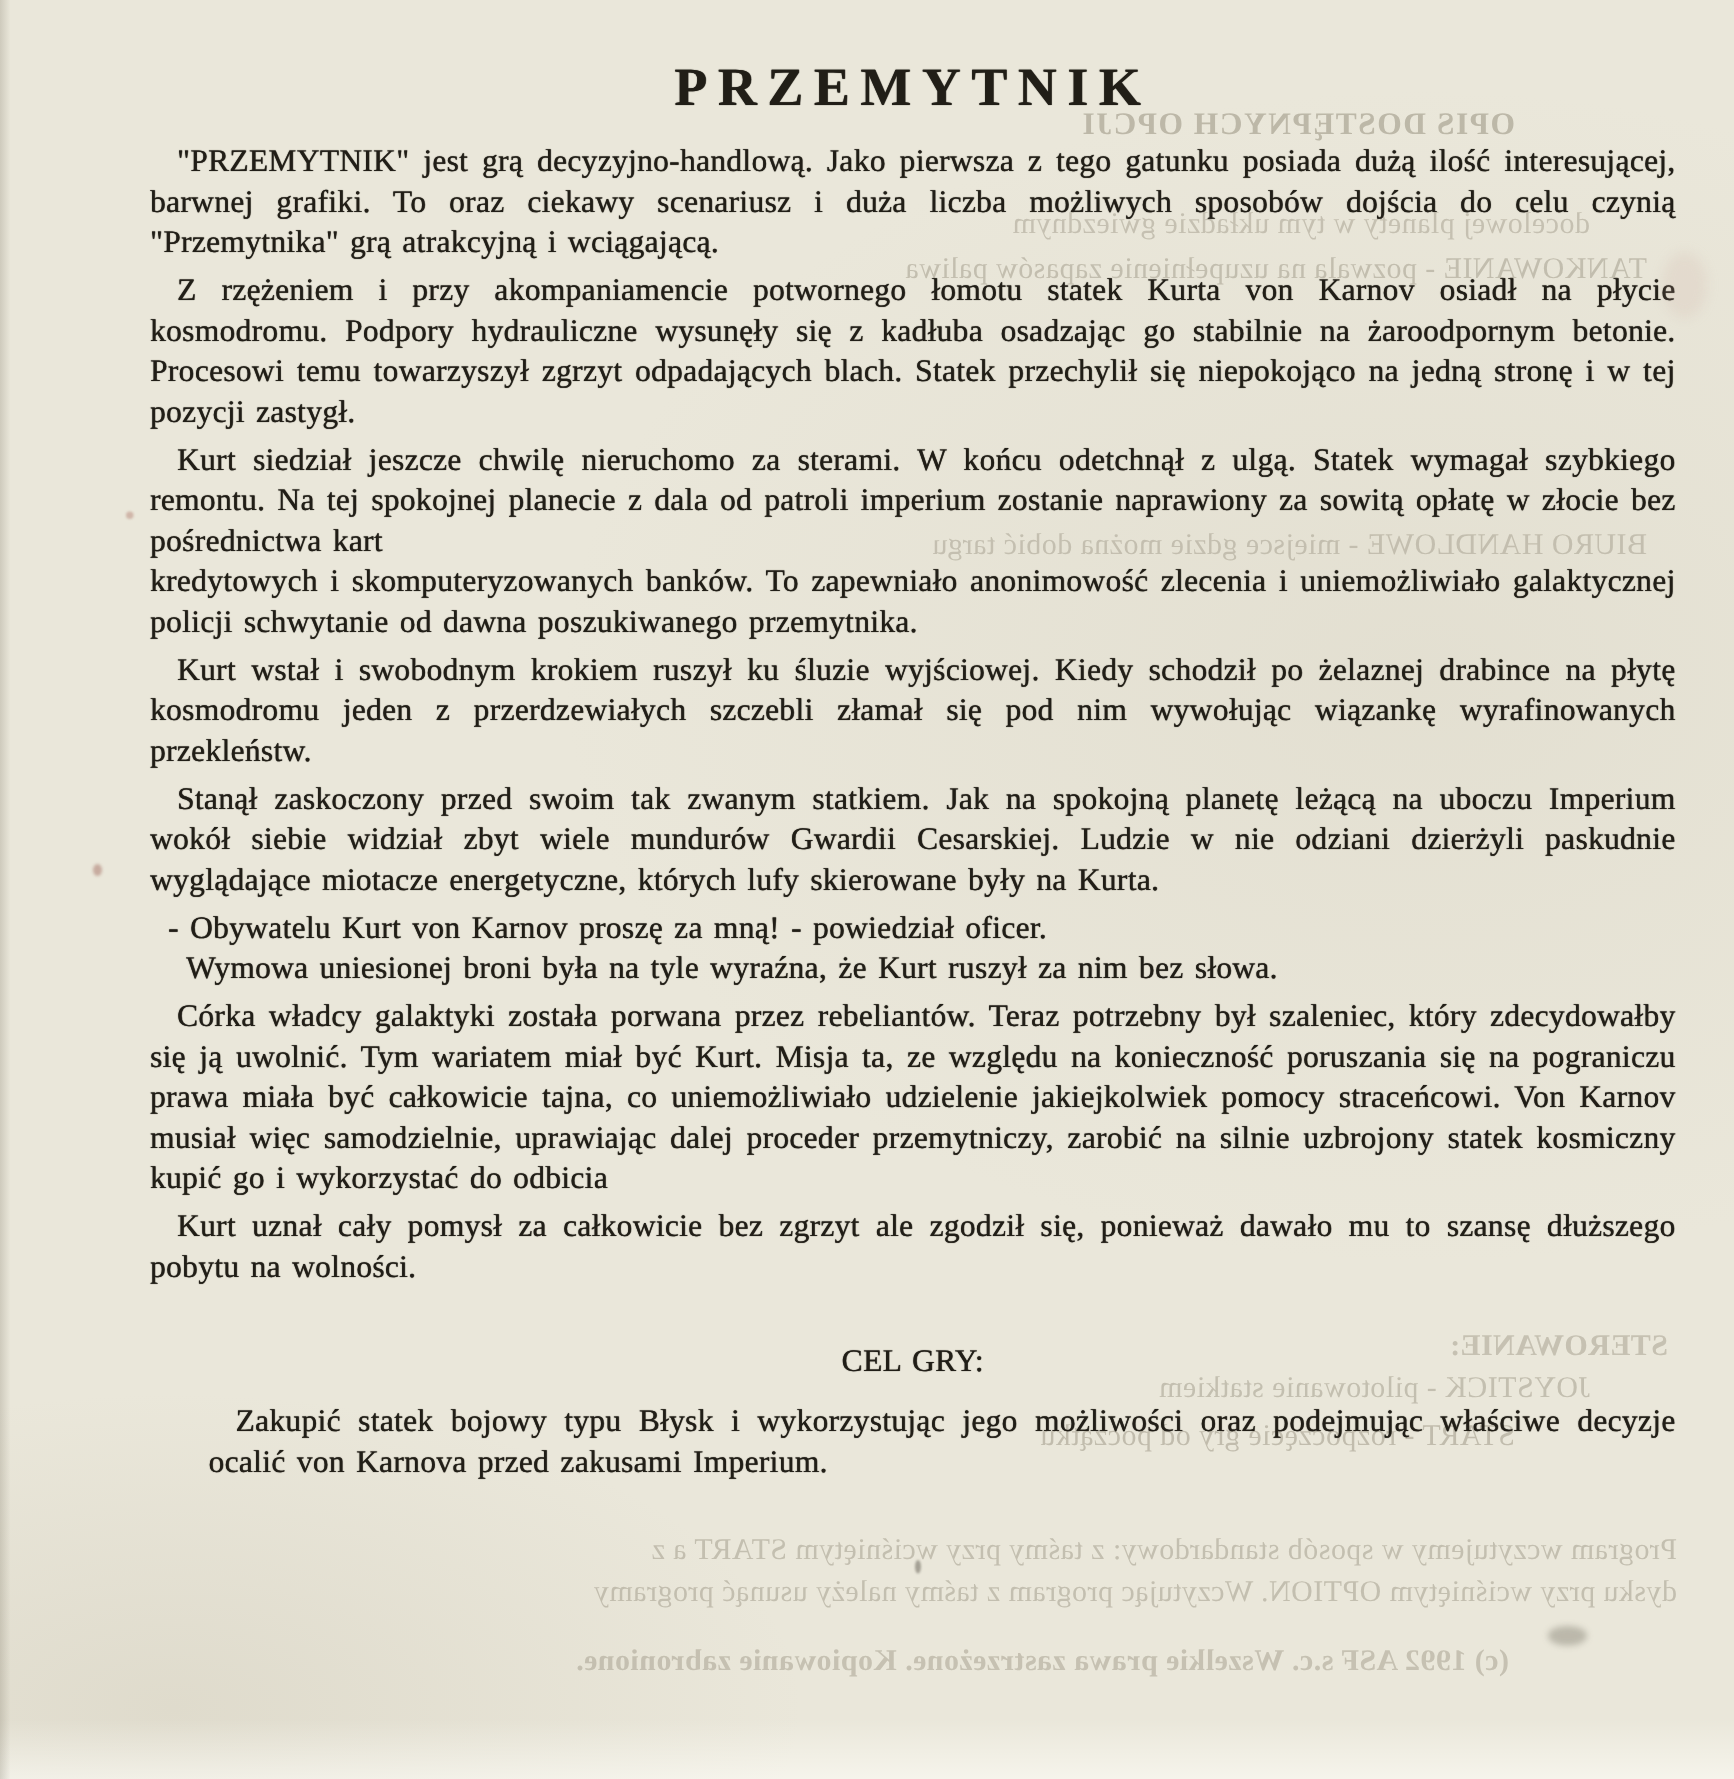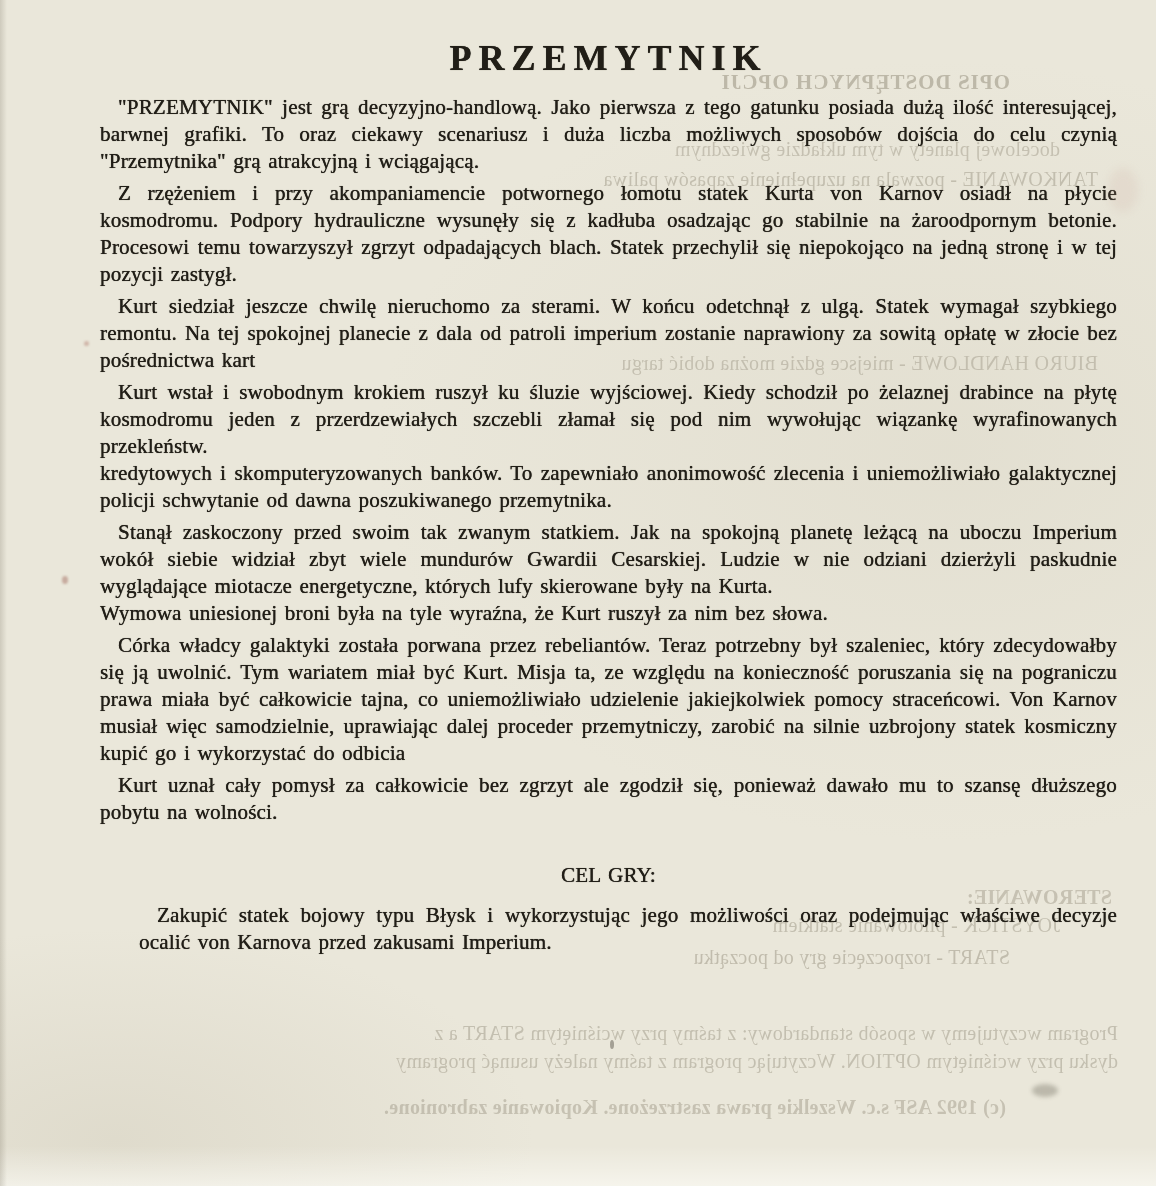--- a/index.html
+++ b/index.html
@@ -43,21 +43,21 @@
     font-size:21px;line-height:27px;
     text-shadow:0 0 0.7px rgba(30,27,20,0.85), 0.3px 0.3px 0.4px rgba(30,27,20,0.5);
     word-spacing:2px;letter-spacing:.2px;
   }
   .title{
     text-align:center;font-weight:bold;font-size:36px;line-height:40px;
     letter-spacing:7px;margin:0 0 16px 0;
   }
   .para{text-align:justify;margin:5px 0 0 0;text-indent:18px;}
   .para.noindent{text-indent:0;margin-top:0;}
-  .para.flush{text-indent:0;}
+  .para.flush{text-indent:0;margin-left:24px;}
   .line{text-align:left;margin:0;}
   .dialog{text-indent:12px;margin-top:5px;}
   .goal-heading{margin-top:36px;text-indent:0;text-align:center;}
   .goal-para{margin-top:13px;margin-left:39px;}
   
   .stain{position:absolute;border-radius:50%;pointer-events:none;}
   .stain-1{top:1084px;left:1032px;width:26px;height:13px;background:rgba(70,64,52,0.28);filter:blur(2px);}
   .stain-2{top:576px;left:62px;width:6px;height:8px;background:rgba(135,60,48,0.35);filter:blur(1px);}
   .stain-3{top:341px;left:84px;width:5px;height:5px;background:rgba(150,70,55,0.30);filter:blur(0.8px);}
   .stain-4{top:168px;left:1108px;width:30px;height:44px;background:rgba(205,170,160,0.18);filter:blur(4px);}
@@ -80,23 +80,24 @@
     <div class="bt bt-8">dysku przy wciśniętym OPTION. Wczytując program z taśmy należy usunąć programy</div>
     <div class="bt bt-9">(c) 1992 ASF s.c.  Wszelkie prawa zastrzeżone. Kopiowanie zabronione.</div>
   </div>
 
   <div class="content">
     <h1 class="title">PRZEMYTNIK</h1>
 
     <p class="para">"PRZEMYTNIK" jest grą decyzyjno-handlową. Jako pierwsza z tego gatunku posiada dużą ilość interesującej, barwnej grafiki. To oraz ciekawy scenariusz i duża liczba możliwych sposobów dojścia do celu czynią "Przemytnika" grą atrakcyjną i wciągającą.</p>
     <p class="para">Z rzężeniem i przy akompaniamencie potwornego łomotu statek Kurta von Karnov osiadł na płycie kosmodromu. Podpory hydrauliczne wysunęły się z kadłuba osadzając go stabilnie na żaroodpornym betonie. Procesowi temu towarzyszył zgrzyt odpadających blach. Statek przechylił się niepokojąco na jedną stronę i w tej pozycji zastygł.</p>
     <p class="para">Kurt siedział jeszcze chwilę nieruchomo za sterami. W końcu odetchnął z ulgą. Statek wymagał szybkiego remontu. Na tej spokojnej planecie z dala od patroli imperium zostanie naprawiony za sowitą opłatę w złocie bez pośrednictwa kart</p>
+    <p class="para noindent">kredytowych i skomputeryzowanych banków. To zapewniało anonimowość zlecenia i uniemożliwiało galaktycznej policji schwytanie od dawna poszukiwanego przemytnika.</p>
     <p class="para">Kurt wstał i swobodnym krokiem ruszył ku śluzie wyjściowej. Kiedy schodził po żelaznej drabince na płytę kosmodromu jeden z przerdzewiałych szczebli złamał się pod nim wywołując wiązankę wyrafinowanych przekleństw.</p>
-    <p class="para noindent">kredytowych i skomputeryzowanych banków. To zapewniało anonimowość zlecenia i uniemożliwiało galaktycznej policji schwytanie od dawna poszukiwanego przemytnika.</p>
     <p class="para">Stanął zaskoczony przed swoim tak zwanym statkiem. Jak na spokojną planetę leżącą na uboczu Imperium wokół siebie widział zbyt wiele mundurów Gwardii Cesarskiej. Ludzie w nie odziani dzierżyli paskudnie wyglądające miotacze energetyczne, których lufy skierowane były na Kurta.</p>
+    <p class="para dialog">- Obywatelu Kurt von Karnov proszę za mną! - powiedział oficer.</p>
     <p class="para flush noindent">Wymowa uniesionej broni była na tyle wyraźna, że Kurt ruszył za nim bez słowa.</p>
     <p class="para">Córka władcy galaktyki została porwana przez rebeliantów. Teraz potrzebny był szaleniec, który zdecydowałby się ją uwolnić. Tym wariatem miał być Kurt. Misja ta, ze względu na konieczność poruszania się na pograniczu prawa miała być całkowicie tajna, co uniemożliwiało udzielenie jakiejkolwiek pomocy straceńcowi. Von Karnov musiał więc samodzielnie, uprawiając dalej proceder przemytniczy, zarobić na silnie uzbrojony statek kosmiczny kupić go i wykorzystać do odbicia</p>
     <p class="para">Kurt uznał cały pomysł za całkowicie bez zgrzyt ale zgodził się, ponieważ dawało mu to szansę dłuższego pobytu na wolności.</p>
 
     <p class="para goal-heading">CEL GRY:</p>
     <p class="para goal-para">Zakupić statek bojowy typu Błysk i wykorzystując jego możliwości oraz podejmując właściwe decyzje ocalić von Karnova przed zakusami Imperium.</p>
   </div>
 
   <div class="stain stain-1"></div>
   <div class="stain stain-2"></div>

